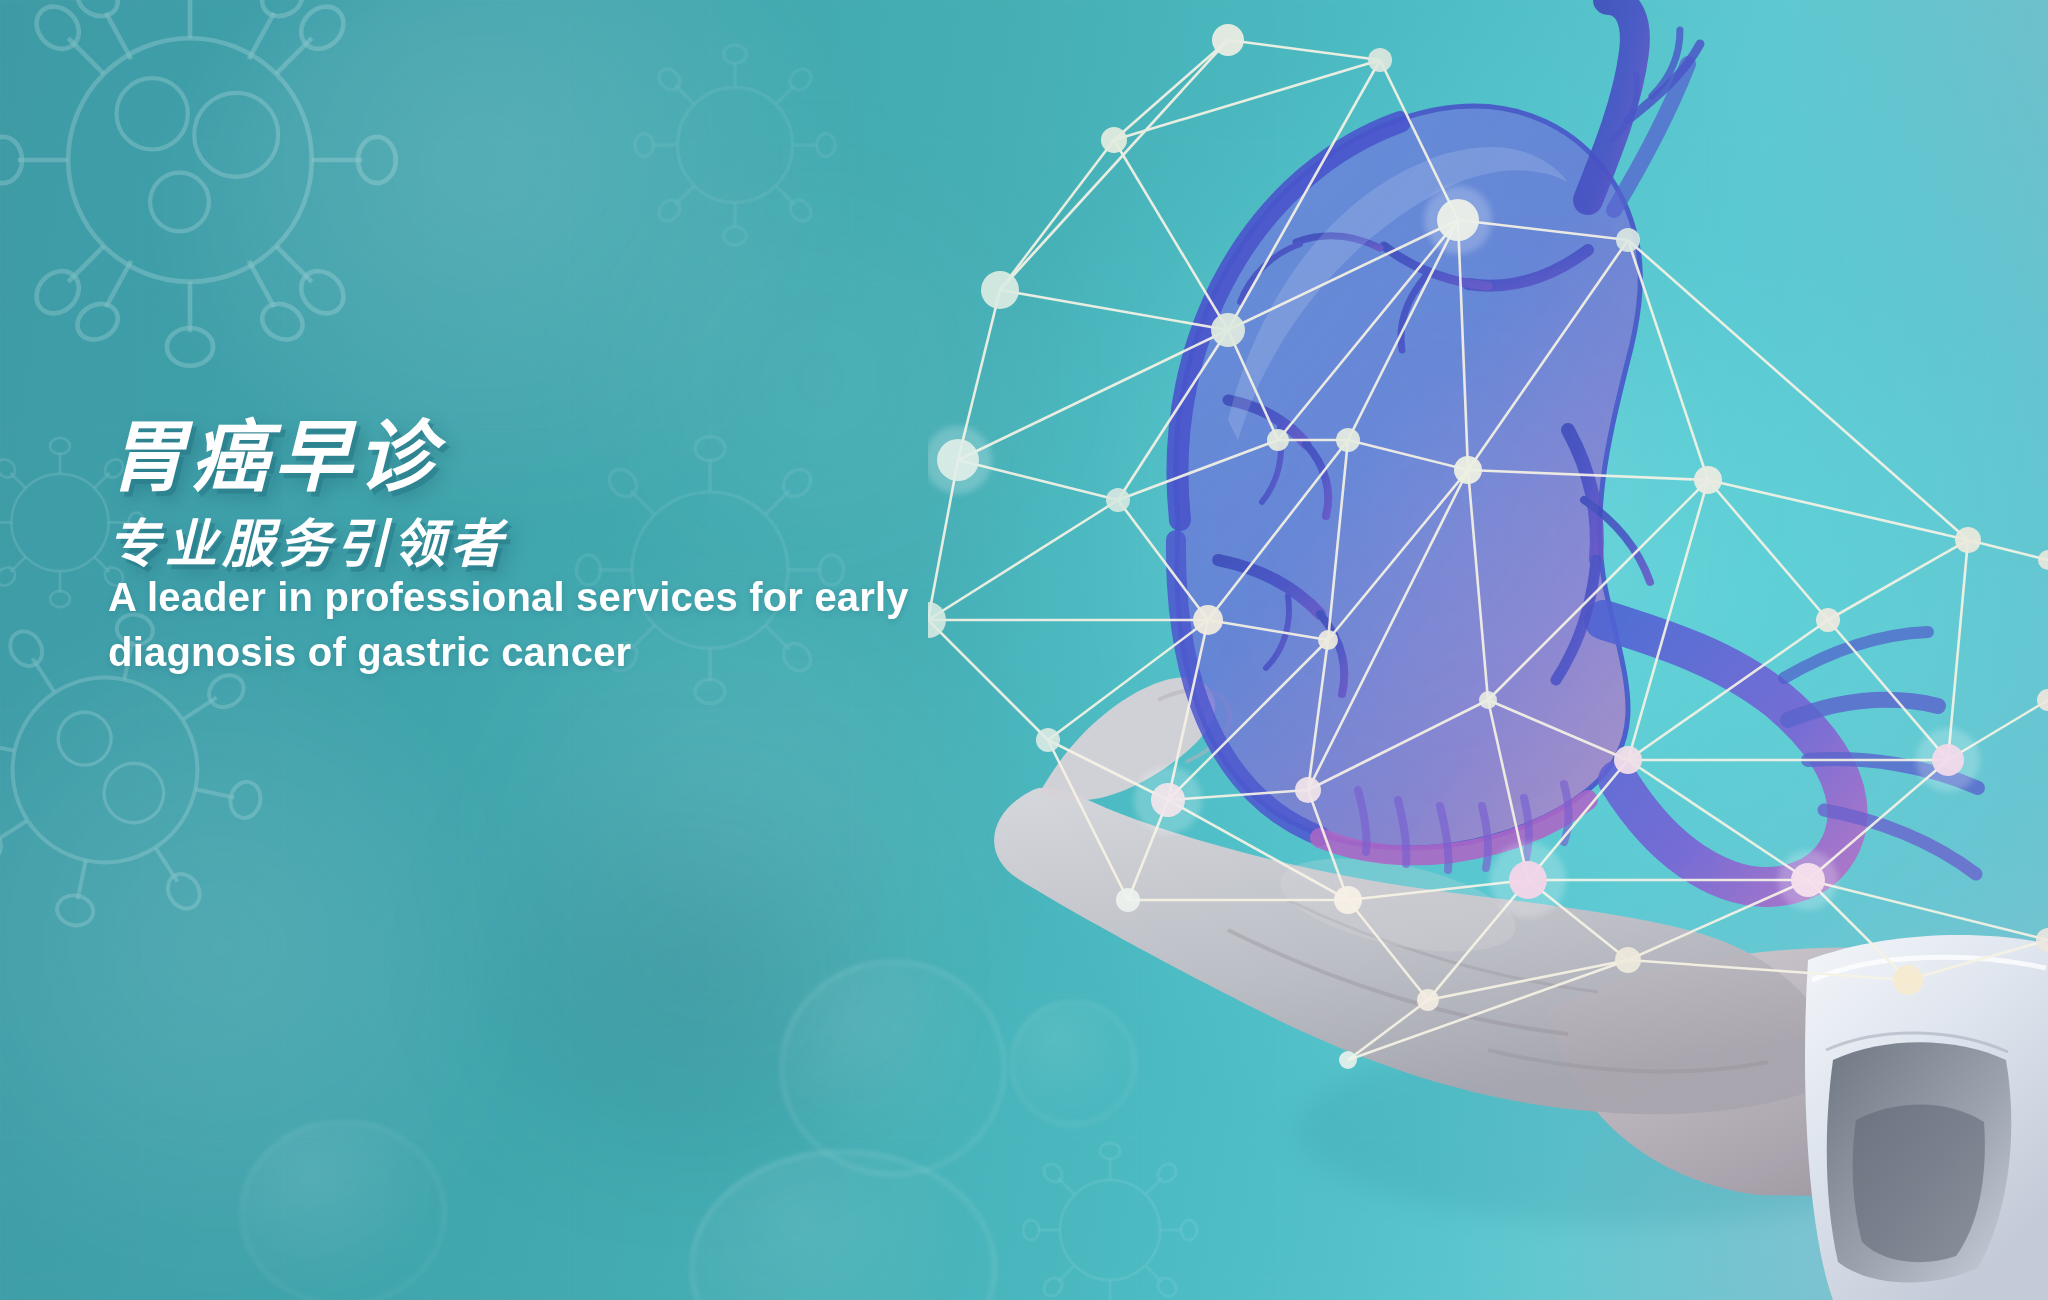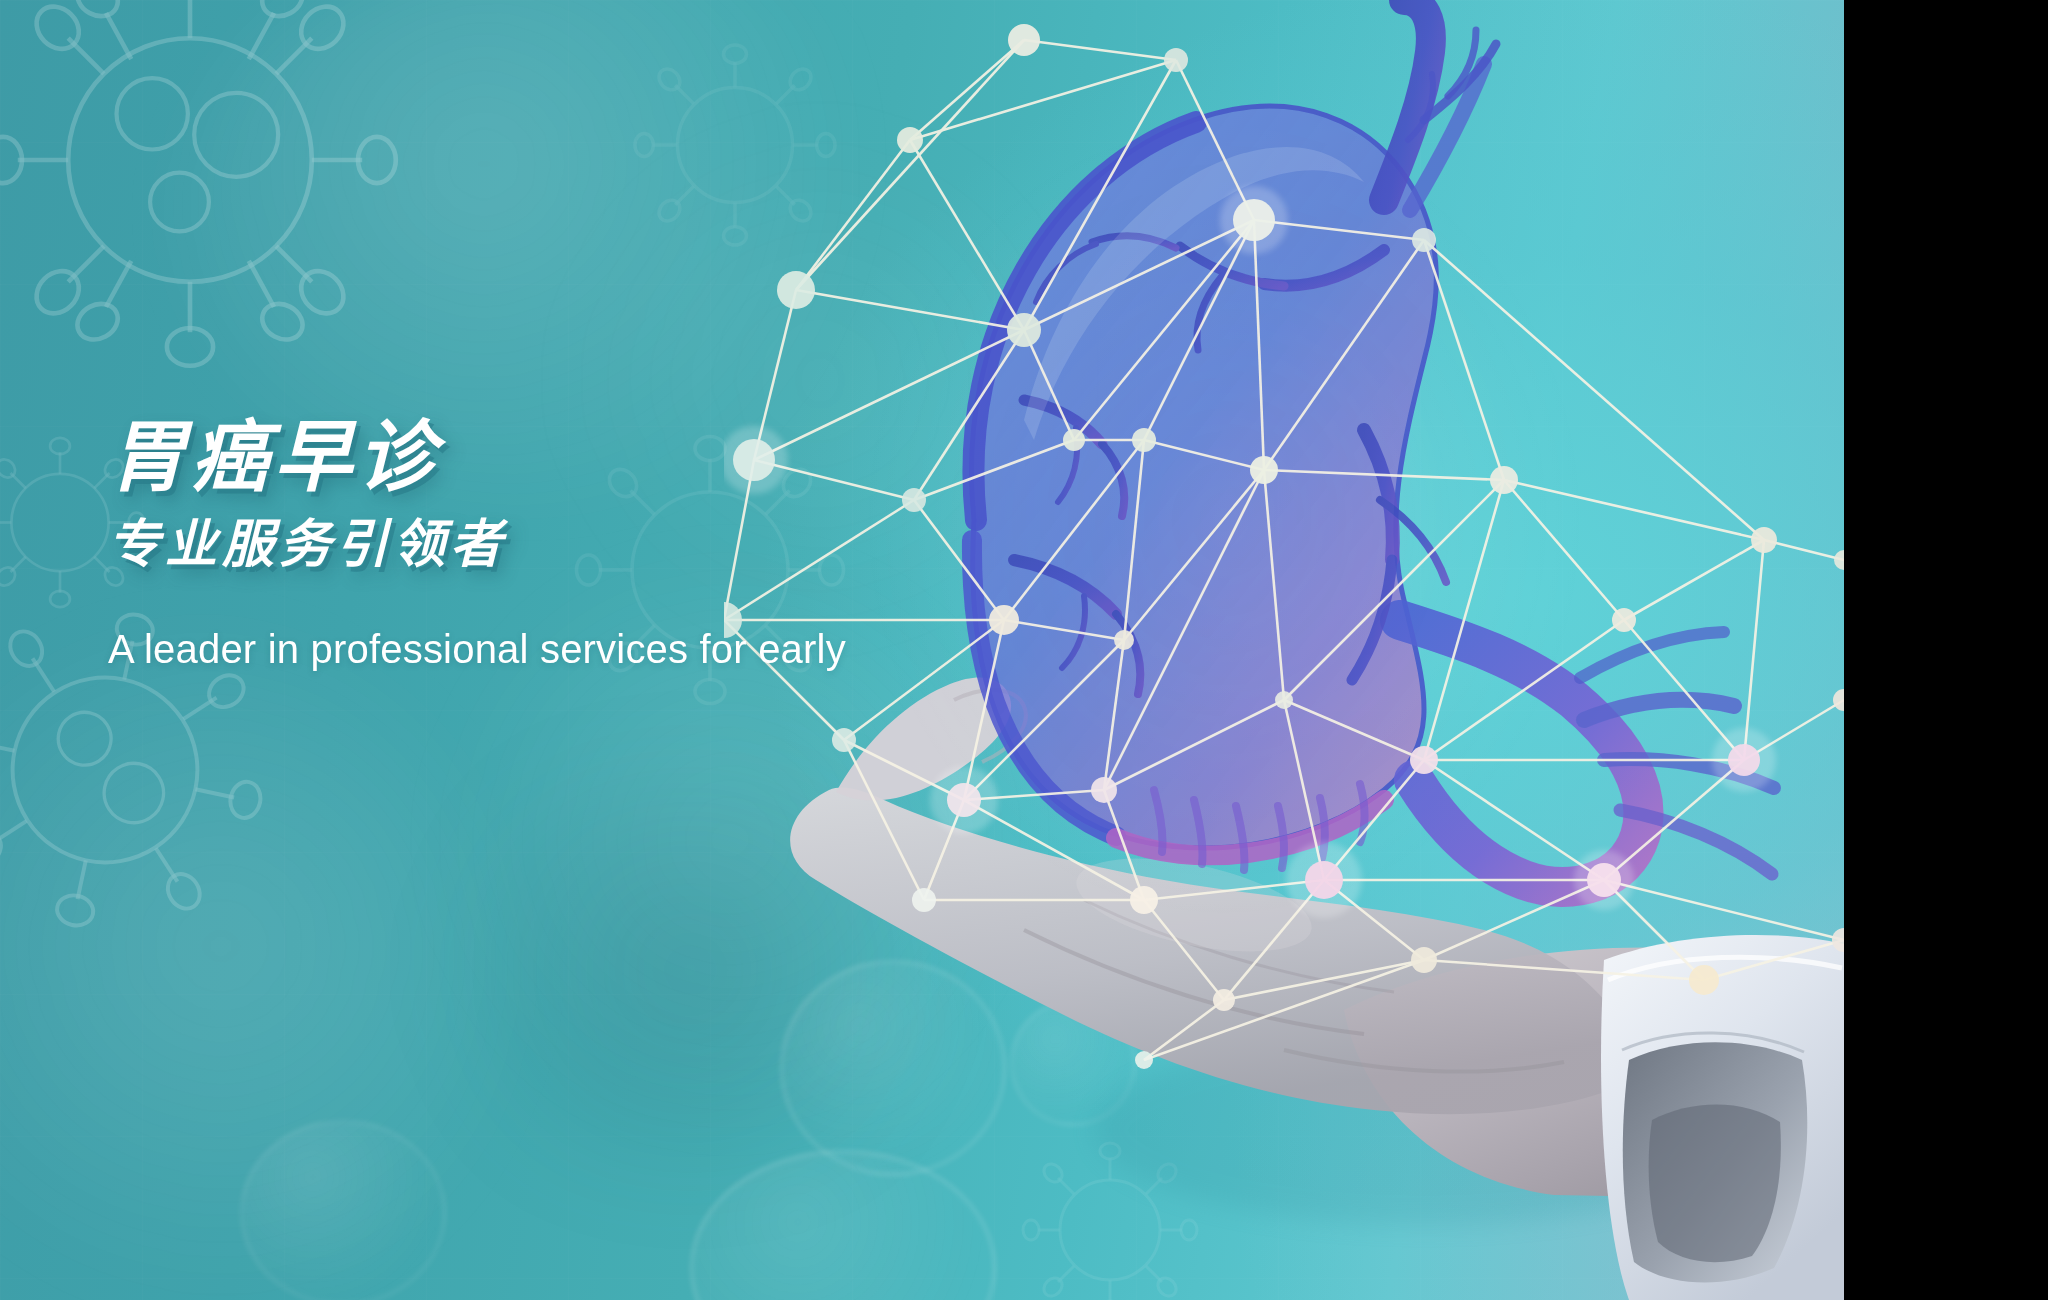--- a/index.html
+++ b/index.html
@@ -3,21 +3,21 @@
 <meta charset="utf-8">
 <title>胃癌早诊 专业服务引领者</title>
 <style>
   html, body {
     margin: 0;
     padding: 0;
     background: #000;
   }
   #banner {
     position: relative;
-    width: 1844px;
+    width: 2048px;
     height: 1300px;
     overflow: hidden;
     font-family: "Liberation Sans", "DejaVu Sans", sans-serif;
     
     background:
       radial-gradient(ellipse 1100px 900px at 83% 46%, rgba(95,210,216,0.95) 0%, rgba(88,202,212,0.55) 38%, rgba(80,190,205,0.0) 70%),
       radial-gradient(ellipse 900px 1000px at 97% 88%, rgba(150,200,215,0.55) 0%, rgba(130,190,210,0.0) 62%),
       linear-gradient(100deg, #3e9ba6 0%, #3fa3ac 22%, #45aeb4 44%, #4dbcc4 62%, #5ec8d0 78%, #7ab9c9 100%);
   }
 
@@ -108,25 +108,24 @@
     font-style: italic;
     white-space: nowrap;
     text-shadow:
       4px 5px 0 rgba(38,120,135,0.55),
       7px 9px 16px rgba(20,80,95,0.35);
   }
   .headline.l1 { margin-bottom: 22px; }
   .headline.l2 { font-size: 52px; }
 
   .subtitle {
-    margin-top: 52px;
     color: #ffffff;
     font-size: 40px;
     line-height: 1.38;
-    font-weight: 400;
+    font-weight: 700;
     letter-spacing: 0.2px;
     max-width: 1010px;
     text-shadow: 0 2px 6px rgba(20,80,95,0.22);
   }
 
   
   .illus {
     position: absolute;
     right: 0; top: 0;
     width: 1120px; height: 1300px;
@@ -594,16 +593,17 @@
         </g>
       </g>
     </svg>
   </div>
 
   <div class="copy">
     <div class="headline l1">胃癌早诊</div>
     <div class="headline l2">专业服务引领者</div>
     <div class="subtitle">
       <div>A leader in professional services for early</div>
+      <div>diagnosis of gastric cancer</div>
     </div>
   </div>
 
 </div>
 
 </body></html>

